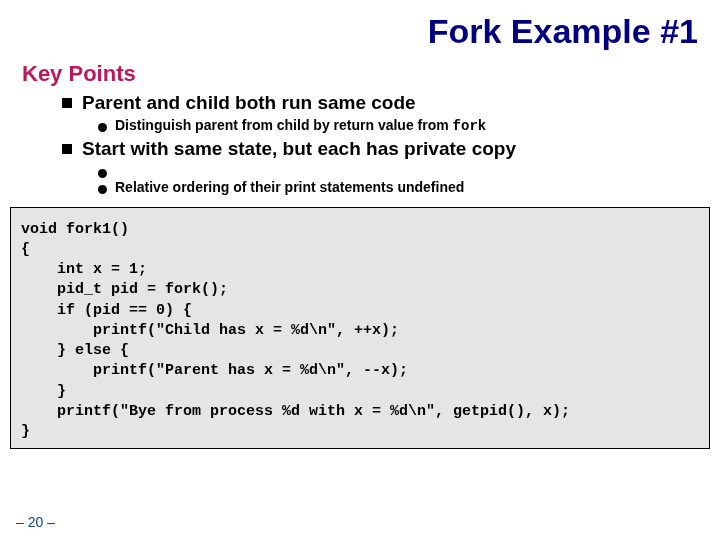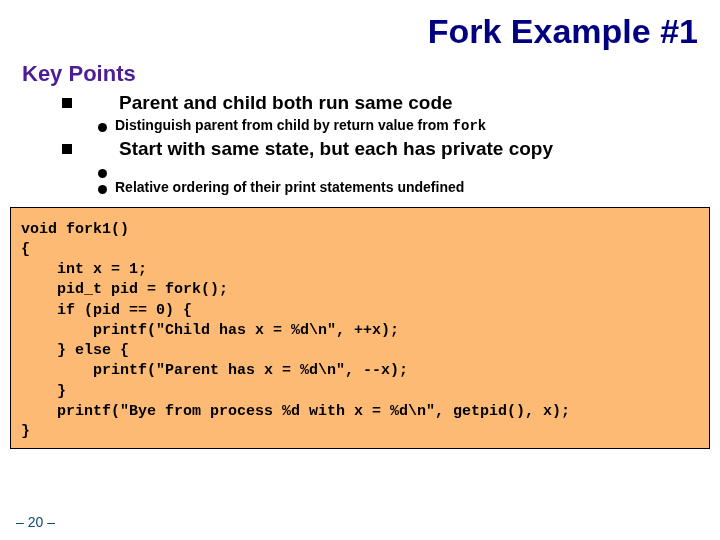--- a/index.html
+++ b/index.html
@@ -19,28 +19,27 @@
   .title {
     font-size: 34px;
     font-weight: bold;
     color: #000080;
     margin: 0 0 10px 28px;
     text-align: right;
   }
   .subheading {
     font-size: 22px;
     font-weight: bold;
-    color: #4c1d95;
+    color: #be185d;
     margin: 0 0 4px 0;
   }
   .b1 {
     margin: 2px 0 2px 40px;
     display: flex;
     align-items: flex-start;
-    gap: 37px;
   }
   .b1 .sq {
     width: 10px;
     height: 10px;
     background: #000000;
     flex: 0 0 10px;
     margin-top: 7px;
     margin-right: 10px;
   }
   .b1 .txt {
@@ -65,21 +64,21 @@
   .b2 .txt {
     font-size: 14px;
     font-weight: bold;
     line-height: 1.25;
   }
   .mono {
     font-family: "Courier New", monospace;
   }
   .codebox {
     margin: 10px 10px 0 10px;
-    background: #fdba74;
+    background: #e5e5e5;
     border: 1px solid #000000;
     padding: 12px 10px 6px 10px;
     font-family: "Courier New", monospace;
     font-weight: bold;
     font-size: 15px;
     line-height: 1.35;
     white-space: pre;
     color: #000000;
   }
   .footer {

